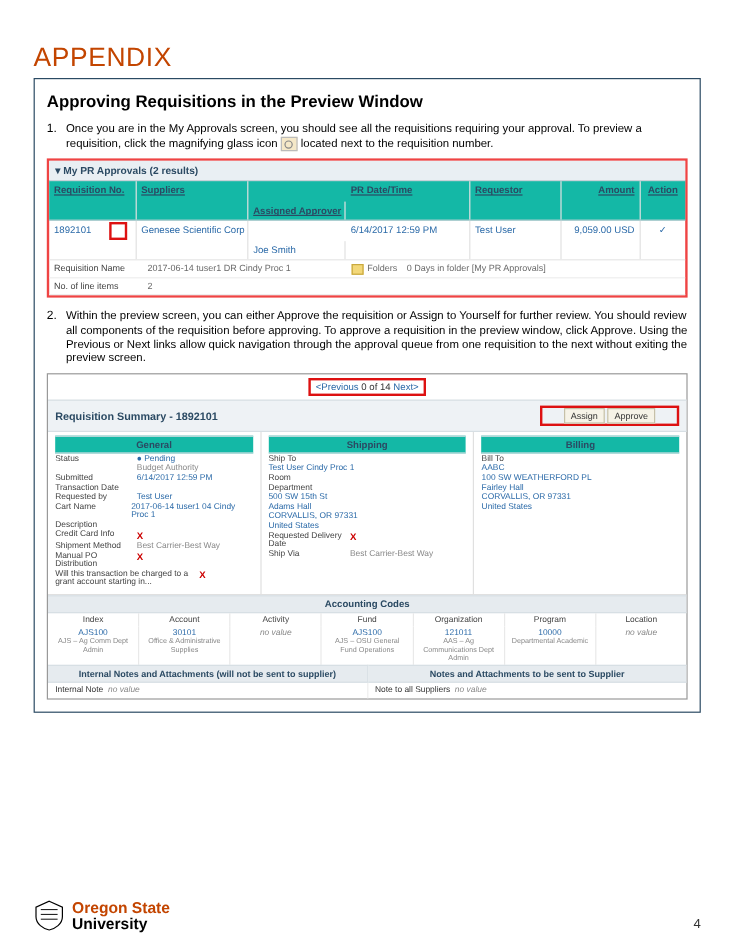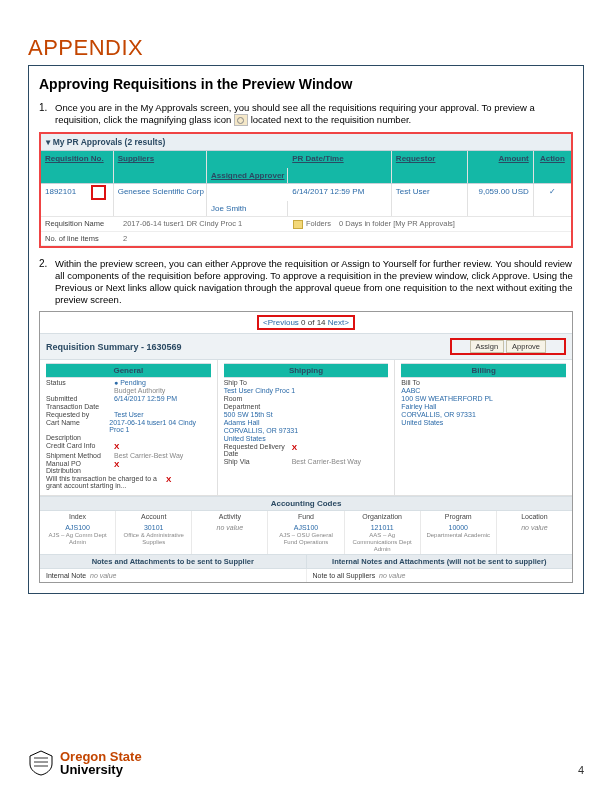--- a/index.html
+++ b/index.html
@@ -321,21 +321,21 @@
 
     <div class="shot2">
       <div class="pager-row">
         <span class="pager-box">
           <span class="pager-link">&lt;Previous</span>
           <span>0 of 14</span>
           <span class="pager-link">Next&gt;</span>
         </span>
       </div>
       <div class="reqsum-bar">
-        <span>Requisition Summary - 1630569</span>
+        <span>Requisition Summary - 1892101</span>
         <span class="btn-group">
           <span class="mini-btn">Assign</span>
           <span class="mini-btn">Approve</span>
         </span>
       </div>
 
       <div class="three-col">
 
         <div>
           <div class="sec-head">General</div>
@@ -456,22 +456,22 @@
         <div><span>AJS100</span><br><span style="color:#888;font-size:6px;">AJS – Ag Comm Dept Admin</span></div>
         <div><span>30101</span><br><span style="color:#888;font-size:6px;">Office &amp; Administrative Supplies</span></div>
         <div style="color:#888;font-style:italic;">no value</div>
         <div><span>AJS100</span><br><span style="color:#888;font-size:6px;">AJS – OSU General Fund Operations</span></div>
         <div><span>121011</span><br><span style="color:#888;font-size:6px;">AAS – Ag Communications Dept Admin</span></div>
         <div><span>10000</span><br><span style="color:#888;font-size:6px;">Departmental Academic</span></div>
         <div style="color:#888;font-style:italic;">no value</div>
       </div>
 
       <div class="notes-row">
+        <div>Internal Notes and Attachments (will not be sent to supplier)</div>
         <div>Notes and Attachments to be sent to Supplier</div>
-        <div>Internal Notes and Attachments (will not be sent to supplier)</div>
       </div>
       <div class="notes-body">
         <div><span>Internal Note</span>&nbsp;&nbsp;<span style="color:#888;font-style:italic;">no value</span></div>
         <div><span>Note to all Suppliers</span>&nbsp;&nbsp;<span style="color:#888;font-style:italic;">no value</span></div>
       </div>
     </div>
 
   </div>
 </div>
 

